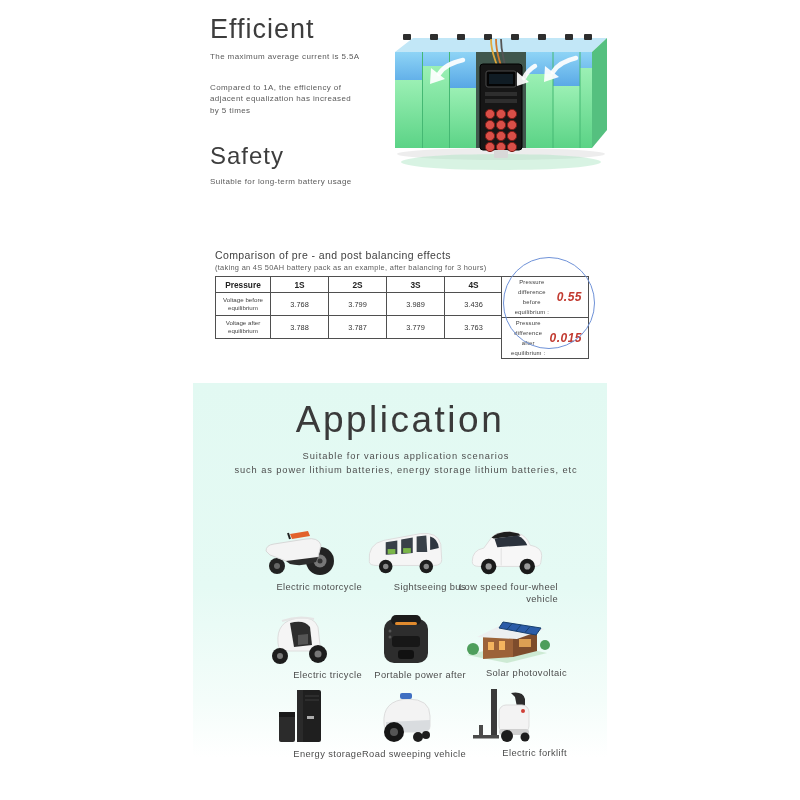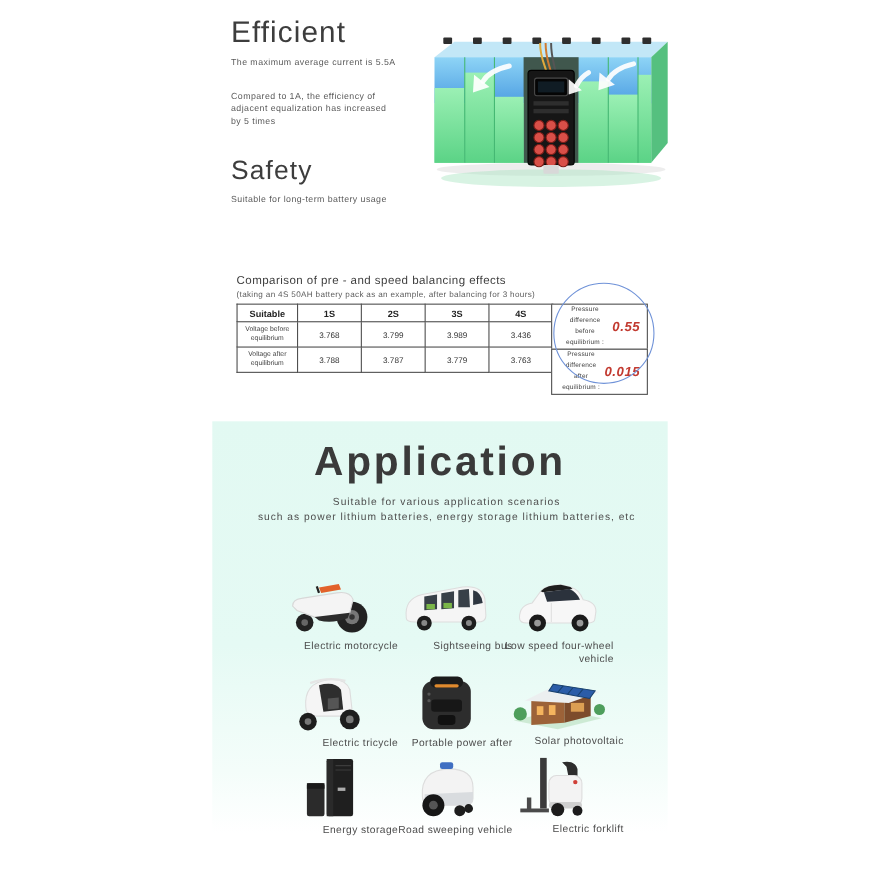--- a/index.html
+++ b/index.html
@@ -29,21 +29,21 @@
   .press-row+.press-row{margin-top:-1px;}
   .press-labels{flex:1;padding-left:5px;font-size:5.9px;color:#3d3d3d;line-height:1.7;letter-spacing:.2px;}
   .press-labels span{display:block;}
   .press-value{padding-right:6px;font-size:12px;font-weight:700;font-style:italic;color:#c23a30;letter-spacing:.5px;}
   .press-circle{position:absolute;left:288px;top:8px;width:90px;height:90px;border:1.5px solid #6f92d8;
                 border-radius:50%;pointer-events:none;}
 
   
   .app{position:absolute;left:193px;top:383px;width:414px;height:407px;
        background:linear-gradient(180deg,#e2f9f2 0%,#e5faf4 50%,#f4fdfa 78%,#ffffff 92%);}
-  .app-h{position:absolute;left:0;right:0;top:16px;text-align:center;font-size:37px;font-weight:700;
+  .app-h{position:absolute;left:0;right:0;top:16px;text-align:center;font-size:37px;font-weight:400;
          color:#3a3a3a;letter-spacing:2.5px;}
   .app-sub{position:absolute;left:0;right:0;top:66px;text-align:center;font-size:9.3px;color:#4e4e4e;
            letter-spacing:.9px;line-height:1.55;}
   .app-sub span{display:block;padding-left:12px;}
   .app-item{position:absolute;width:120px;text-align:right;}
   .app-item svg{display:block;margin:0 auto;}
   .app-label{font-size:9.3px;color:#4c4c4c;letter-spacing:.4px;line-height:1.25;margin:3px auto 0;}
   .app-label.narrow{max-width:102px;}
   
   .p11{left:49px; top:138px;} .p12{left:153px;top:140px;} .p13{left:254px;top:140px;}
@@ -138,27 +138,27 @@
       <path d="M156,44 Q149,48 145,56"></path>
     </g>
     <g fill="#ffffff" opacity="0.92">
       <polygon points="52,46 51,62 66,57"></polygon>
       <polygon points="166,44 165,60 180,55"></polygon>
       <polygon points="138,50 138,64 150,60"></polygon>
     </g>
   </svg>
 
   <div class="cmp">
-    <div class="cmp-title">Comparison of pre - and speed balancing effects</div>
+    <div class="cmp-title">Comparison of pre - and post balancing effects</div>
     <div class="cmp-sub">(taking an 4S 50AH battery pack as an example, after balancing for 3 hours)</div>
 
     <table class="cmp-table">
       <tbody>
           <tr>
-        <th class="c0">Suitable</th>
+        <th class="c0">Pressure</th>
         <th class="cv">1S</th>
         <th class="cv">2S</th>
         <th class="cv">3S</th>
         <th class="cv">4S</th>
       </tr>
       <tr>
         <td class="rowlab">Voltage before equilibrium</td>
         <td>3.768</td>
         <td>3.799</td>
         <td>3.989</td>

